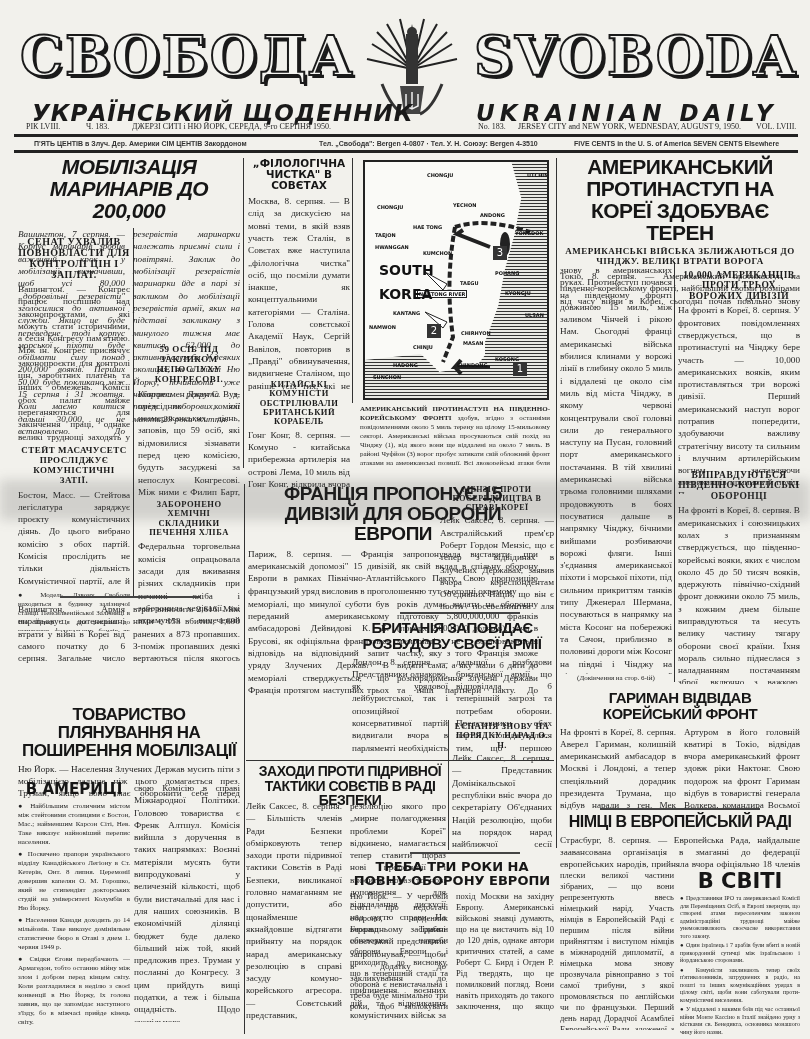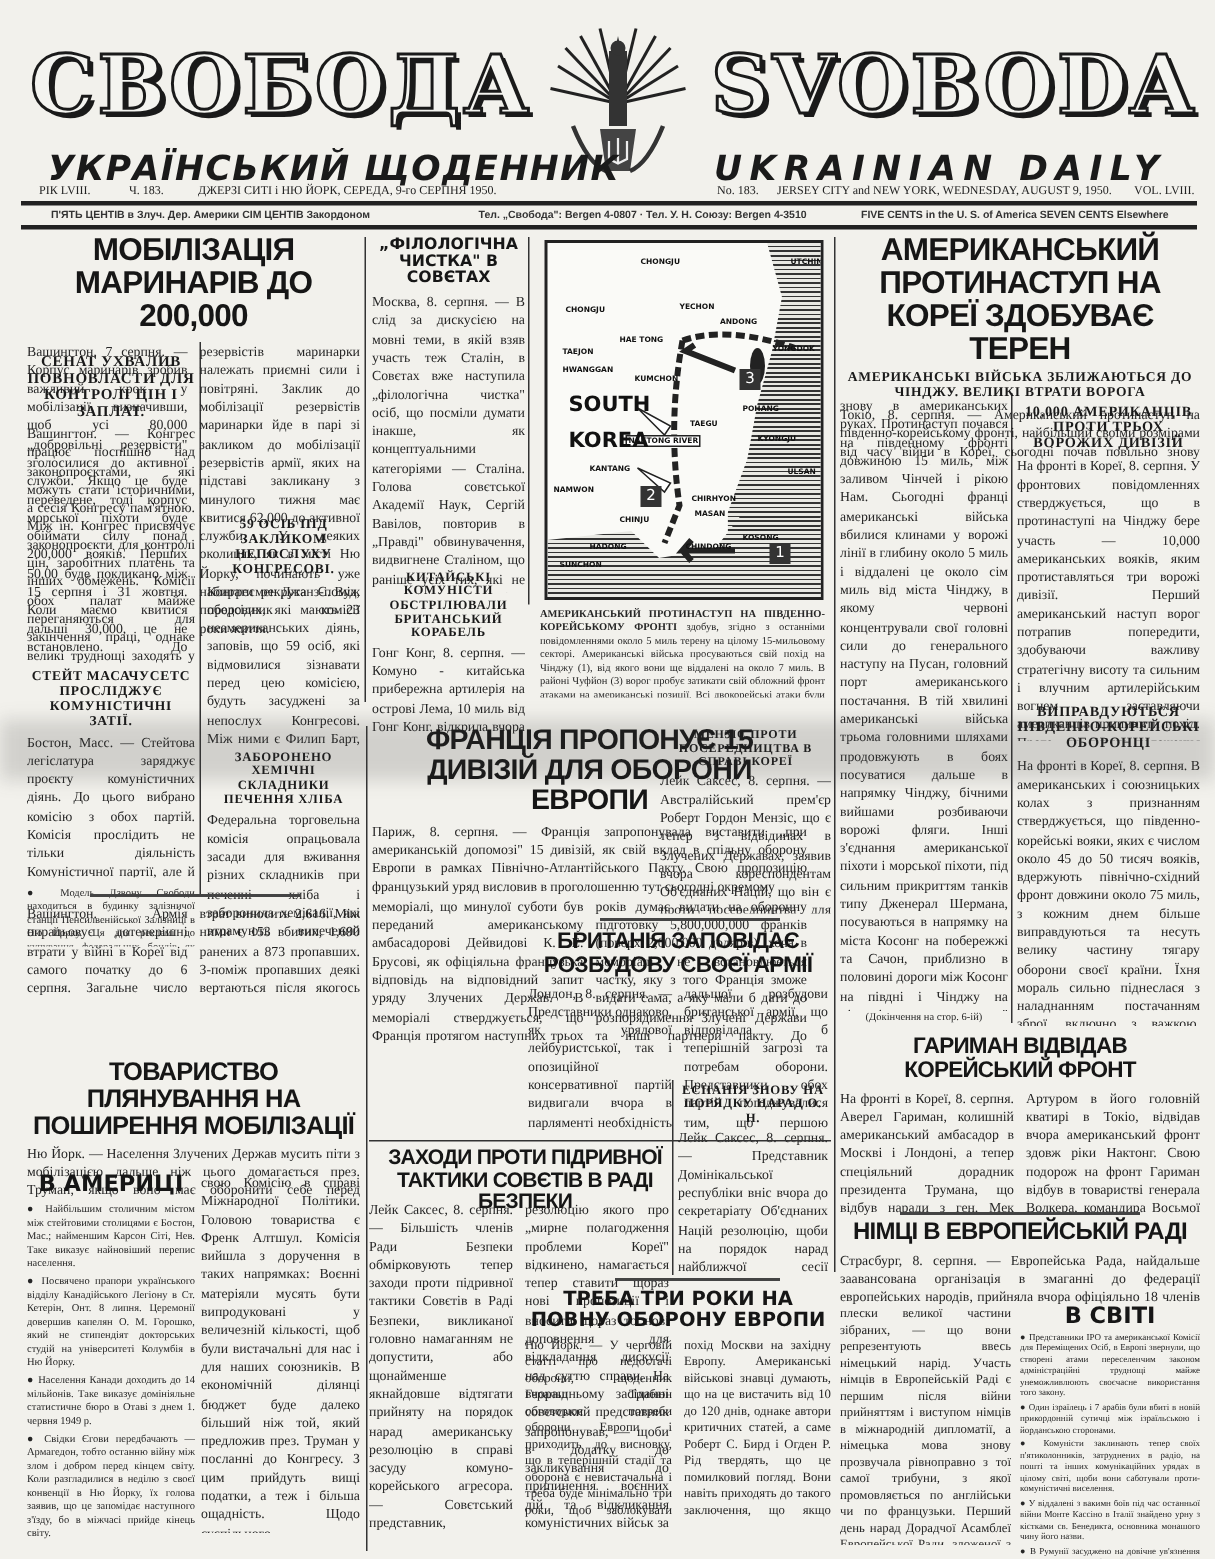--- a/index.html
+++ b/index.html
@@ -136,21 +136,21 @@
     <span style="left:560px;">FIVE CENTS in the U. S. of America   SEVEN CENTS Elsewhere</span>
   </div>
   <div class="rule-thick" style="top:150px;"></div>
 
   <div class="vline" style="left:133px;top:228px;height:370px;"></div>
   <div class="vline" style="left:243px;top:158px;height:310px;"></div>
   <div class="vline" style="left:352px;top:158px;height:245px;"></div>
   <div class="vline" style="left:556px;top:158px;height:690px;"></div>
   <div class="vline" style="left:674px;top:262px;height:420px;"></div>
 
-  <div class="art" style="left:18px;top:156px;width:222px;">
+  <div class="art" style="left:18px;top:156px;width:222px;font-style:italic;">
     <div class="hl cond" style="font-size:21px;">МОБІЛІЗАЦІЯ МАРИНАРІВ ДО 200,000</div>
     <div class="body" style="height:220px;margin-top:6px;column-count:2;column-gap:8px;column-fill:auto;">Вашингтон, 7 серпня. — Корпус маринарів зробив важливий крок у мобілізації, визначивши, щоб усі 80,000 „добровільні резервісти" зголосилися до активної служби. Якщо це буде переведене, тоді корпус морської піхоти буде обіймати силу понад 200,000 вояків. Перших 50,00 буде покликано між 15 серпня і 31 жовтня. Коли маємо квитися дальші 30,000, це не встановлено. До резервістів маринарки належать приємні сили і повітряні. Заклик до мобілізації резервістів маринарки йде в парі зі закликом до мобілізації резервістів армії, яких на підставі закликану з минулого тижня має квитися 62,000 до активної служби. У деяких околицях, як в місті Ню Йорку, починають уже набирати рекрута з-поміж поборових, які мають 23 роки життя.</div>
   </div>
 
   <div class="art" style="left:18px;top:236px;width:112px;">
     <div class="sub">СЕНАТ УХВАЛИВ ПОВНОВЛАСТИ ДЛЯ КОНТРОЛІ ЦІН І ЗАПЛАТ.</div>
     <div class="body" style="height:160px;margin-top:3px;">Вашингтон. — Конгрес працює поспішно над законопроєктами, які можуть стати історичними, а сесія Конгресу пам'ятною. Між ін. Конгрес присвячує законопроєкти для контролі цін, заробітних платень та інших обмежень. Комісії обох палат майже переганяються для закінчення праці, однаке великі труднощі заходять у подробицях. Не зважаючи на це, сенатська банкова комісія вже ухвалила контролю цін і заплат так, як цього бажав президент Труман. Він захотів, щоб замісти обмежених речей законопроєкт покажеться. З цим додатком виникнено вже цілий мобілізаційний проєкт для посилення воєнної продукції і обмеження консумпційного кредиту. Дискусія в повнім сенаті прийде в середу.</div>
   </div>
 
   <div class="art" style="left:138px;top:345px;width:102px;">
@@ -309,21 +309,21 @@
 
   <div class="art" style="left:560px;top:814px;width:240px;">
     <div class="hl cond" style="font-size:16px;">НІМЦІ В ЕВРОПЕЙСЬКІЙ РАДІ</div>
     <div class="body" style="height:38px;margin-top:3px;">Страсбург, 8. серпня. — Европейська Рада, найдальше заавансована організація в змаганні до федерації европейських народів, прийняла вчора офіціяльно 18 членів західно-німецького парляменту, які на вступі заявили — під ентузіястичні о-</div>
   </div>
   <div class="art" style="left:560px;top:870px;width:114px;">
     <div class="body" style="height:160px;font-size:8.5px;line-height:11px;">плески великої частини зібраних, — що вони репрезентують ввесь німецький нарід. Участь німців в Европейській Раді є першим після війни прийняттям і виступом німців в міжнародній дипломатії, а німецька мова знову прозвучала рівноправно з тої самої трибуни, з якої промовляється по англійськи чи по французьки. Перший день нарад Дорадчої Асамблеї Европейської Ради, зложеної з парляментарних представників 13 европейських країв, був призначений головно на вибір предсідника та полагоджування адміністраційних справ. Предсідником вибрано знову великою більшістю голосів відомого бельгійського державного мужа, Поля Генрі Спаака. Перебираючи предсідництво, він знову привітав „офіціяльно представників Німеччини, запрошуючи їх до співпраці над відбудовою „покаліченої Европи".</div>
   </div>
 
   <div class="art" style="left:680px;top:870px;width:120px;">
-    <div class="hl" style="font-size:15px;">В СВІТІ</div>
+    <div class="hl" style="font-size:21px;">В СВІТІ</div>
     <div class="body small" style="margin-top:3px;font-size:6px;line-height:7.5px;">● Представники IPO та американської Комісії для Переміщених Осіб, в Европі звернули, що створені атами переселенчим законом адміністраційні труднощі майже унеможливлюють своєчасне використання того закону.</div>
     <div class="body small" style="margin-top:2px;font-size:6px;line-height:7.5px;">● Один ізраїлець і 7 арабів були вбиті в новій прикордонній сутичці між ізраїльською і йорданською сторонами.</div>
     <div class="body small" style="margin-top:2px;font-size:6px;line-height:7.5px;">● Комуністи заклинають тепер своїх п'ятиколонників, затруднених в радіо, на пошті та інших комунікаційних урядах в цілому світі, щоби вони саботували проти-комуністичні виселення.</div>
     <div class="body small" style="margin-top:2px;font-size:6px;line-height:7.5px;">● У віддалені з вакимн боїв під час останньої війни Монте Кассіно в Італії знайдено урну з кістками св. Бенедикта, основника монашого чину його назви.</div>
     <div class="body small" style="margin-top:2px;font-size:6px;line-height:7.5px;">● В Румунії засуджено на довічне ув'язнення трьох югославців, обвинувачених в „змові" та „шпигунстві" в користь Тіта з „вини американців".</div>
 
   </div>
 
   <div class="dash-sep" style="left:60px;top:596px;width:140px;"></div>
   <div class="dash-sep" style="left:400px;top:612px;width:120px;"></div>

